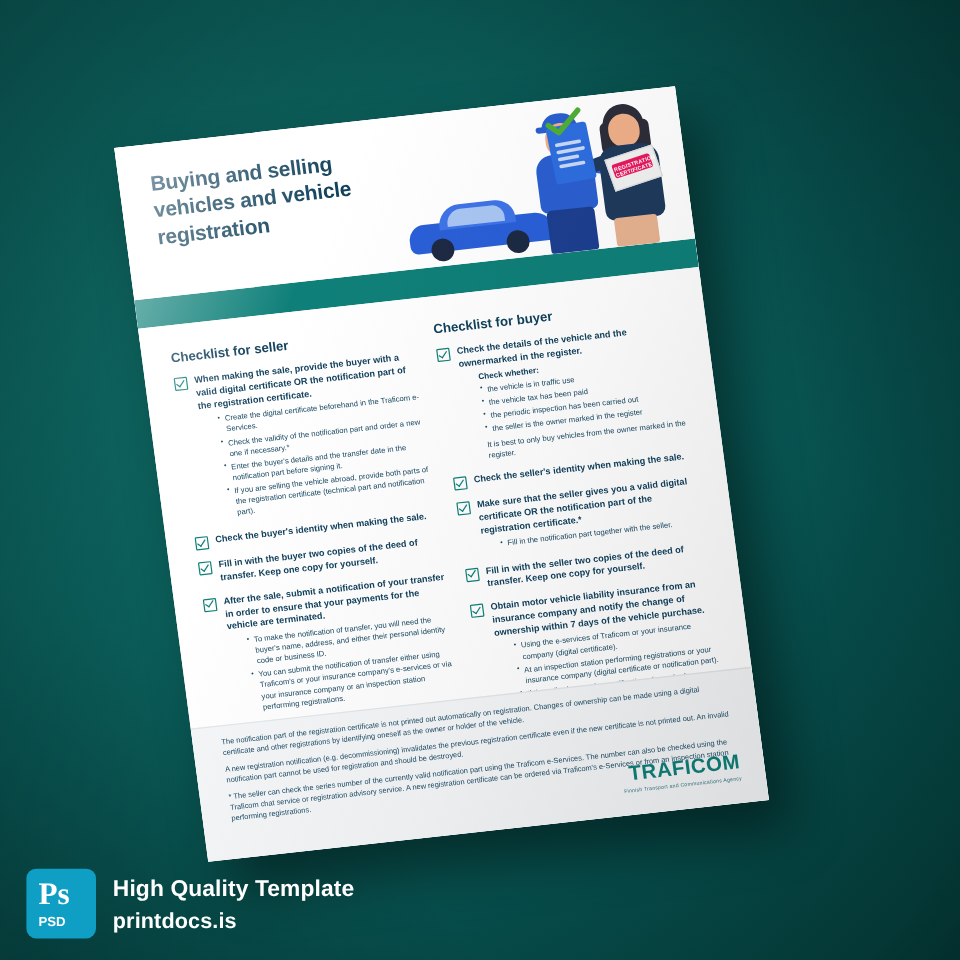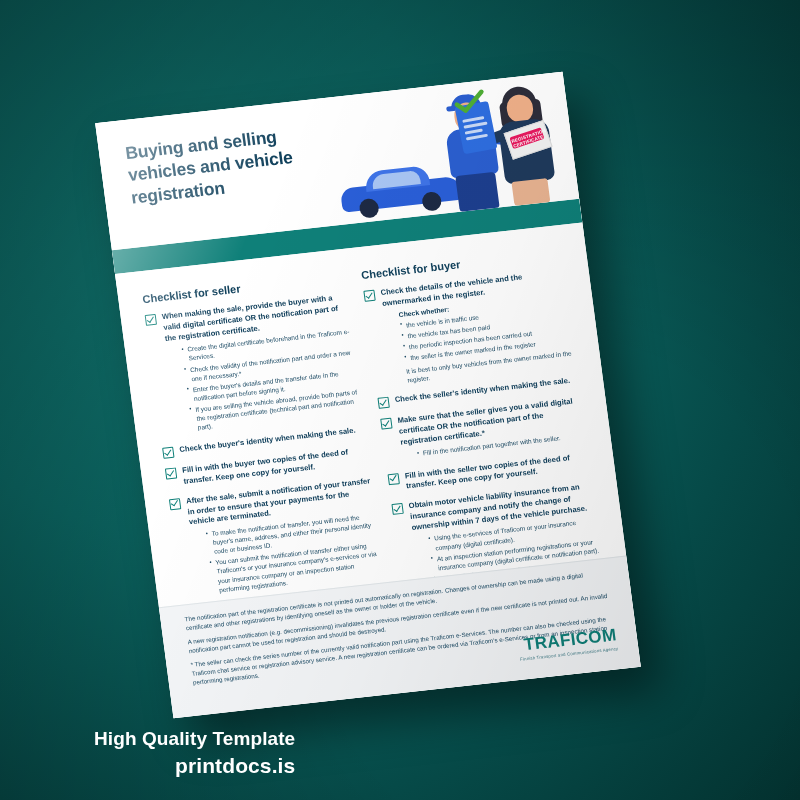--- a/index.html
+++ b/index.html
@@ -370,24 +370,23 @@
     color: #ffffff;
   }
   .cap-title {
     font-size: 19px;
     font-weight: bold;
     letter-spacing: 0.1px;
     margin-bottom: 4px;
     margin-top: 45px;
   }
   .cap-sub {
-    font-size: 21px;
+    font-size: 18px;
     font-weight: bold;
     letter-spacing: 0.1px;
-    text-align: right;
   }
 </style>
 </head>
 <body>
 
 <div id="stage">
 
   <div class="poster-wrap">
     <div class="poster">
 
@@ -546,19 +545,23 @@
           <div class="logo-word">TRAFICOM</div>
           <div class="logo-sub">Finnish Transport and Communications Agency</div>
         </div>
       </div>
 
       <div class="poster-sheen"></div>
     </div>
   </div>
 
   <div class="caption">
+    <div class="psd-badge">
+      <div class="ps">Ps</div>
+      <div class="psd">PSD</div>
+    </div>
     <div class="cap-text">
       <div class="cap-title">High Quality Template</div>
       <div class="cap-sub">printdocs.is</div>
     </div>
   </div>
 
 </div>
 
 </body></html>

